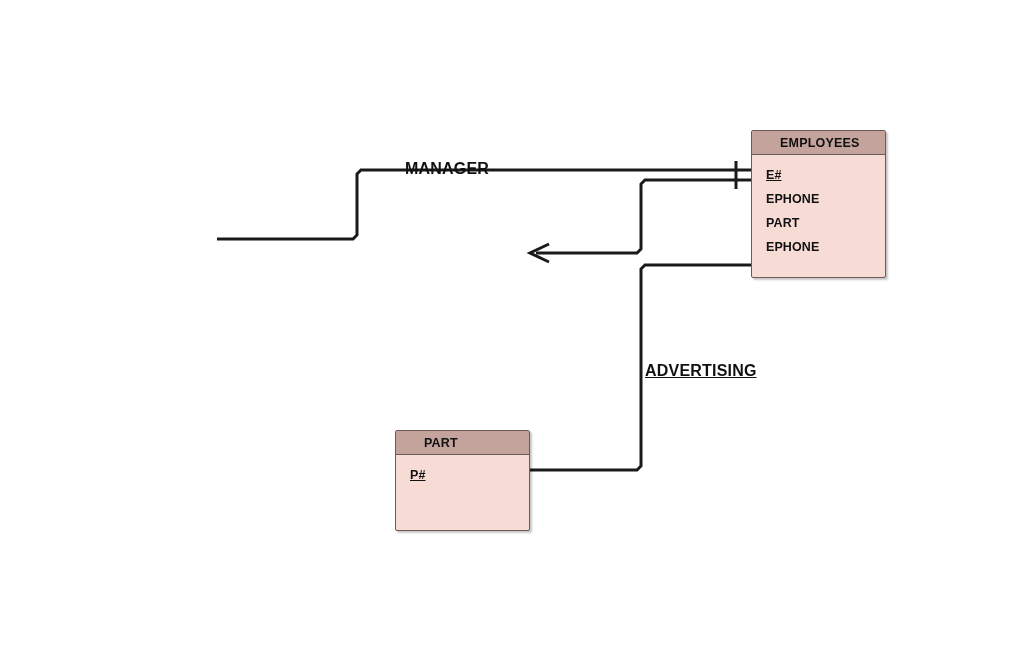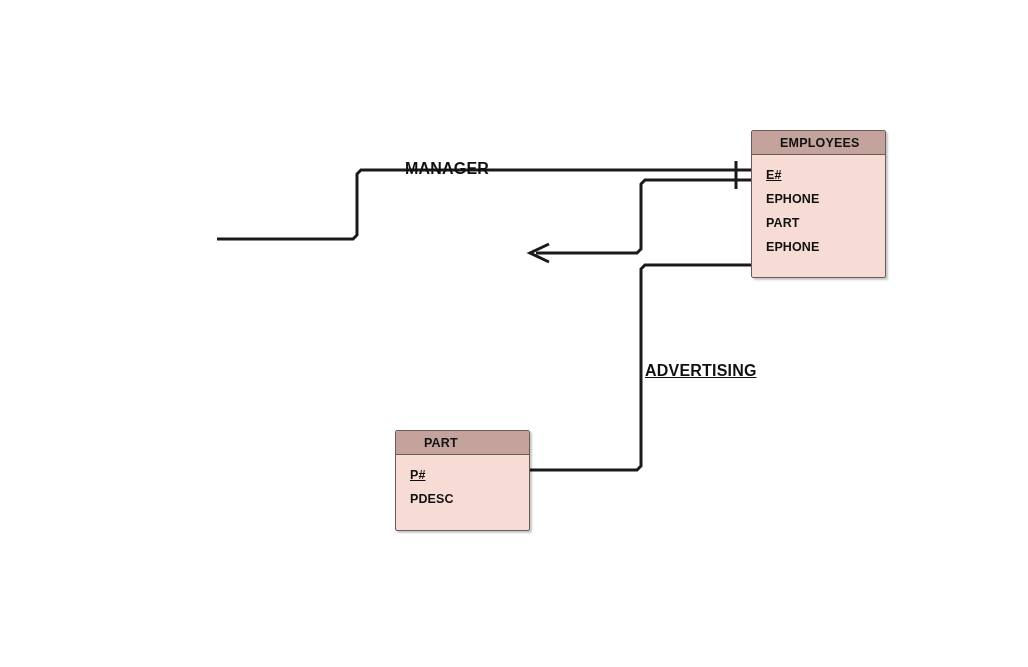--- a/index.html
+++ b/index.html
@@ -99,17 +99,16 @@
       <div class="attr">EPHONE</div>
       <div class="attr">PART</div>
       <div class="attr">EPHONE</div>
     </div>
   </div>
 
   <div class="entity" style="left:395px; top:430px; width:135px; height:101px;">
     <div class="entity-header">PART</div>
     <div class="entity-body">
       <div class="attr pk">P#</div>
-      <div class="attr">PDESC</div>
     </div>
   </div>
 
 </div>
 
 </body></html>

